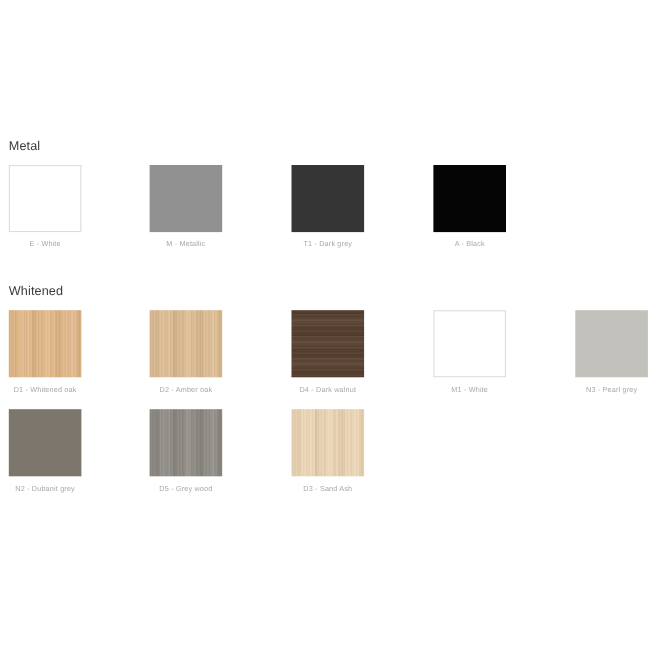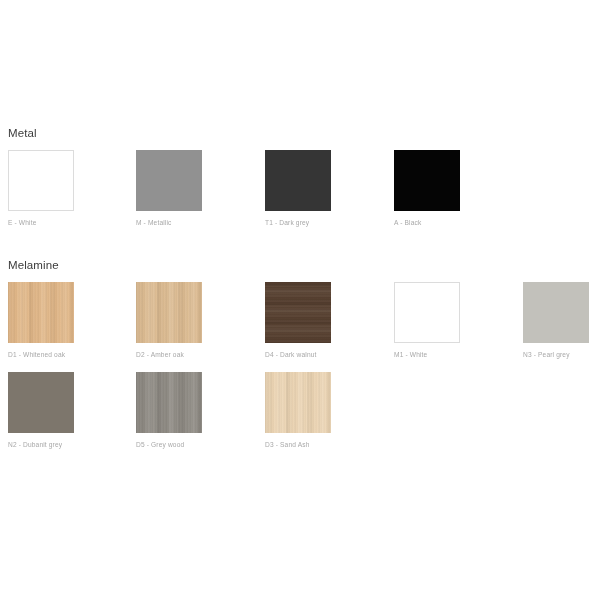--- a/index.html
+++ b/index.html
@@ -115,21 +115,21 @@
       repeating-linear-gradient(0deg,
         rgba(0,0,0,0.07) 0px,
         rgba(0,0,0,0.00) 8px,
         rgba(255,255,255,0.05) 13px,
         rgba(0,0,0,0.00) 19px);
   }
 </style>
 </head>
 <body>
 
-<div id="root" style="background: rgb(255, 255, 255);">
+<div id="root" style="background: rgb(255, 255, 255); text-align: center;">
     <div class="finish-section" style="top: 126px;">
       <div class="section-title" style="color: rgb(59, 59, 59);">Metal</div>
       <div class="swatch-grid">
         <div class="swatch-row">
           <div class="swatch-cell" style="left: 8px;">
             <div class="swatch-chip bordered" style="background-color: rgb(255, 255, 255); border-color: rgb(220, 220, 220);"></div>
             <div class="swatch-label" style="color: rgb(168, 168, 168);">E - White</div>
           </div>
           <div class="swatch-cell" style="left: 136px;">
             <div class="swatch-chip" style="background-color: rgb(145, 145, 145);"></div>
@@ -140,21 +140,21 @@
             <div class="swatch-label" style="color: rgb(168, 168, 168);">T1 - Dark grey</div>
           </div>
           <div class="swatch-cell" style="left: 394px;">
             <div class="swatch-chip" style="background-color: rgb(5, 5, 5);"></div>
             <div class="swatch-label" style="color: rgb(168, 168, 168);">A - Black</div>
           </div>
         </div>
       </div>
     </div>
     <div class="finish-section" style="top: 258px;">
-      <div class="section-title" style="color: rgb(59, 59, 59);">Melamine</div>
+      <div class="section-title" style="color: rgb(59, 59, 59);">Whitened</div>
       <div class="swatch-grid">
         <div class="swatch-row">
           <div class="swatch-cell" style="left: 8px;">
             <div class="swatch-chip grain-v" style="background-color: rgb(226, 184, 137);"></div>
             <div class="swatch-label" style="color: rgb(168, 168, 168);">D1 - Whitened oak</div>
           </div>
           <div class="swatch-cell" style="left: 136px;">
             <div class="swatch-chip grain-v" style="background-color: rgb(221, 188, 146);"></div>
             <div class="swatch-label" style="color: rgb(168, 168, 168);">D2 - Amber oak</div>
           </div>

